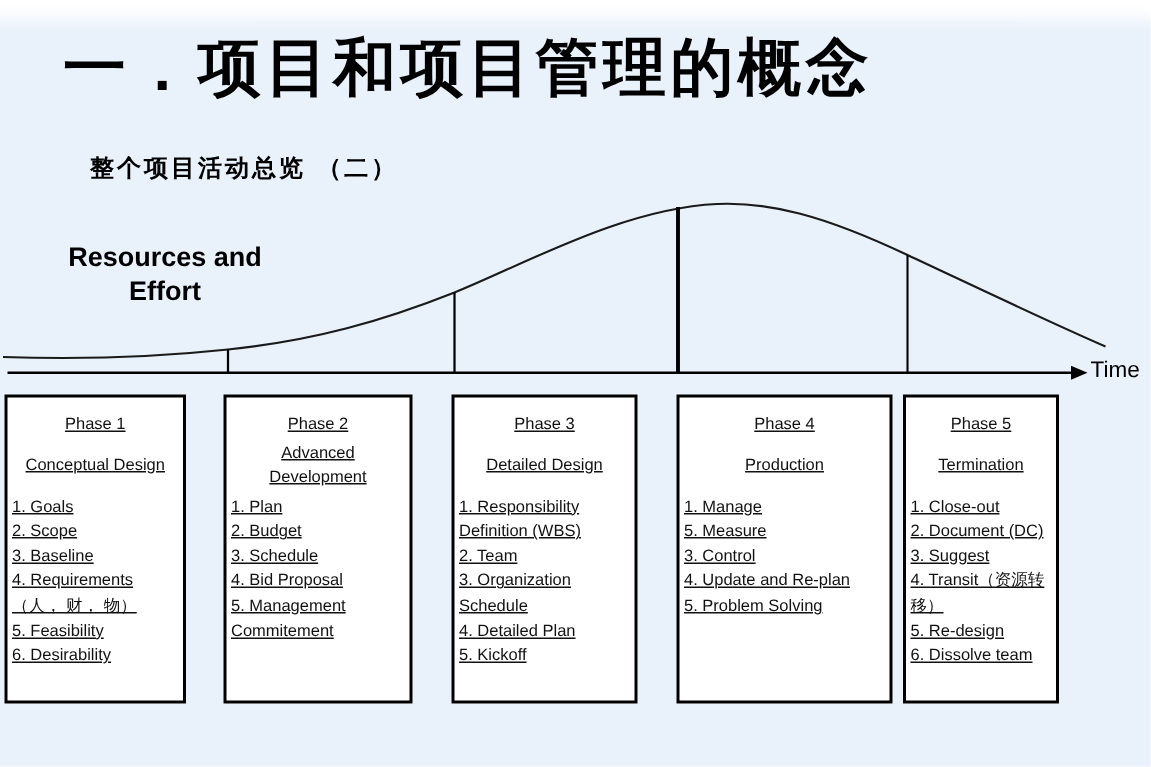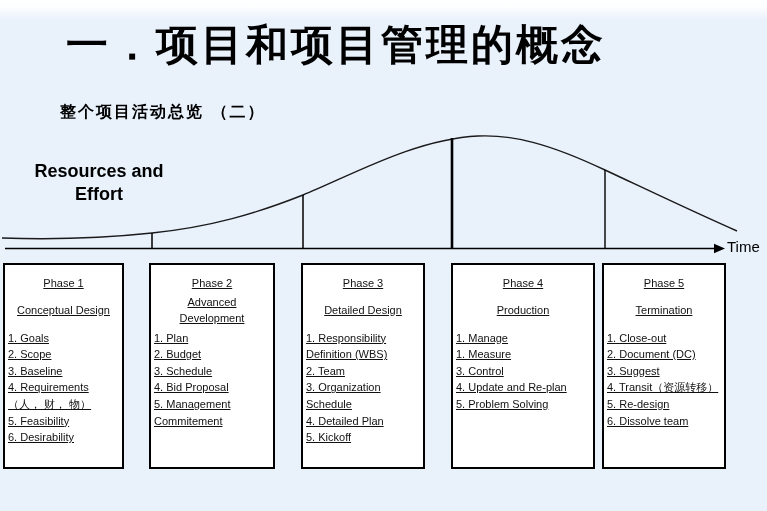--- a/index.html
+++ b/index.html
@@ -4,45 +4,45 @@
 <style>
   html,body { margin:0; padding:0; }
   .slide {
     position:relative; width:767px; height:511px; overflow:hidden;
     background:linear-gradient(180deg,#ffffff 0px,#fdfeff 7px,#e9f1fb 20px,#e9f1fb 100%);
     font-family:"Liberation Sans",sans-serif; color:#000;
   }
   .title {
     position:absolute; left:42px; top:22px; width:700px;
     font-family:"DejaVu Sans",sans-serif; font-size:42px; font-weight:bold;
-    letter-spacing:3px; line-height:1.1; white-space:nowrap;margin-left:24px;
+    letter-spacing:3px; line-height:1.1; white-space:nowrap;
   }
   .subtitle {
     position:absolute; left:60px; top:103px;
     font-family:"DejaVu Sans",sans-serif; font-size:16px; font-weight:bold;
     letter-spacing:2px; line-height:1.1;
   }
   .ylabel {
-    position:absolute; left:10px; top:160px; width:178px; text-align:center;
+    position:absolute; left:21px; top:160px; width:178px; text-align:center;
     font-size:18px; font-weight:bold; line-height:23px; white-space:pre-line;
   }
   .timelabel {
     position:absolute; left:727px; top:239px; font-size:15px; line-height:1.1;
   }
   svg.curve-layer { position:absolute; left:0; top:0; }
   .phase {
     position:absolute; top:263px; height:206px; box-sizing:border-box;
     background:#ffffff; border:2px solid #000;
     font-size:11px; line-height:16.6px; color:#111;text-decoration:underline;
   }
   .phase.p1 { left:3px;   width:121px; }
   .phase.p2 { left:149px; width:126px; }
   .phase.p3 { left:301px; width:124px; }
   .phase.p4 { left:451px; width:144px; }
-  .phase.p5 { left:602px; width:124px; }
+  .phase.p5 { left:602px; width:104px; }
   .p-title { margin-top:10px; text-align:center; }
   .p-sub {
     height:37px; display:flex; align-items:center; justify-content:center;
     text-align:center; white-space:pre-line;
   }
   .p-items { padding:1px 2px 0 3px; }
   .p-item  { }
 </style>
 </head>
 <body>
@@ -104,21 +104,21 @@
       <div class="p-item">4. Detailed Plan</div>
       <div class="p-item">5. Kickoff</div>
     </div>
   </div>
 
   <div class="phase p4">
     <div class="p-title">Phase 4</div>
     <div class="p-sub">Production</div>
     <div class="p-items">
       <div class="p-item">1. Manage</div>
-      <div class="p-item">1. Measure</div>
+      <div class="p-item">5. Measure</div>
       <div class="p-item">3. Control</div>
       <div class="p-item">4. Update and Re-plan</div>
       <div class="p-item">5. Problem Solving</div>
     </div>
   </div>
 
   <div class="phase p5">
     <div class="p-title">Phase 5</div>
     <div class="p-sub">Termination</div>
     <div class="p-items">

